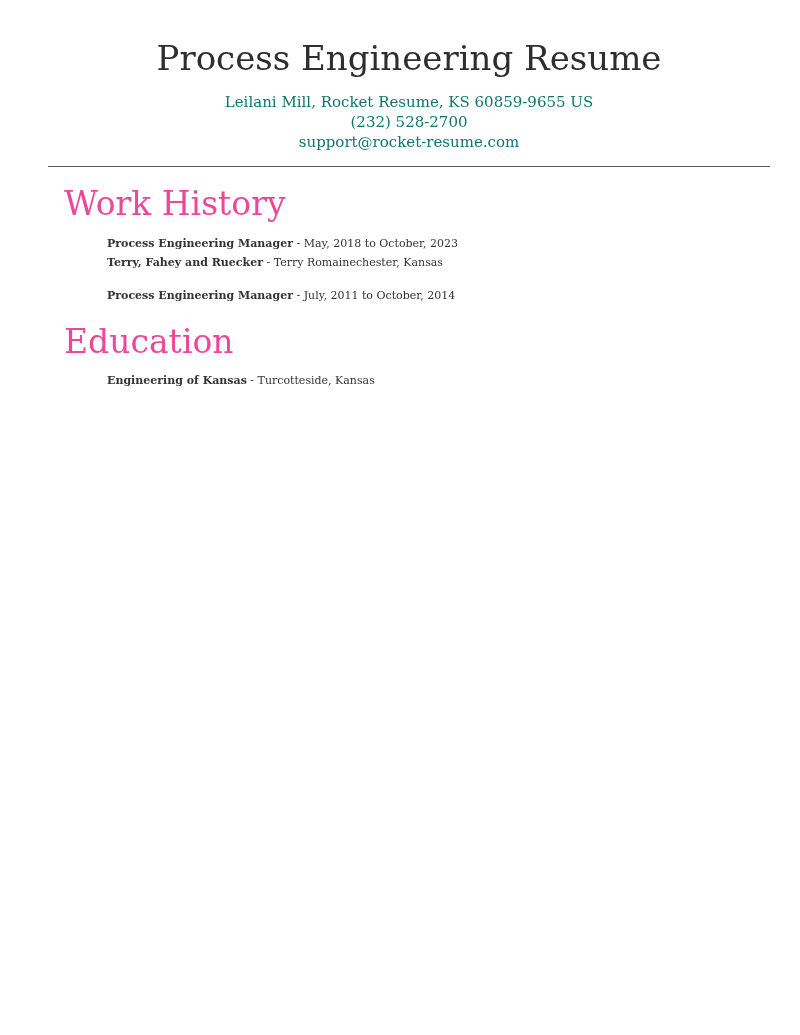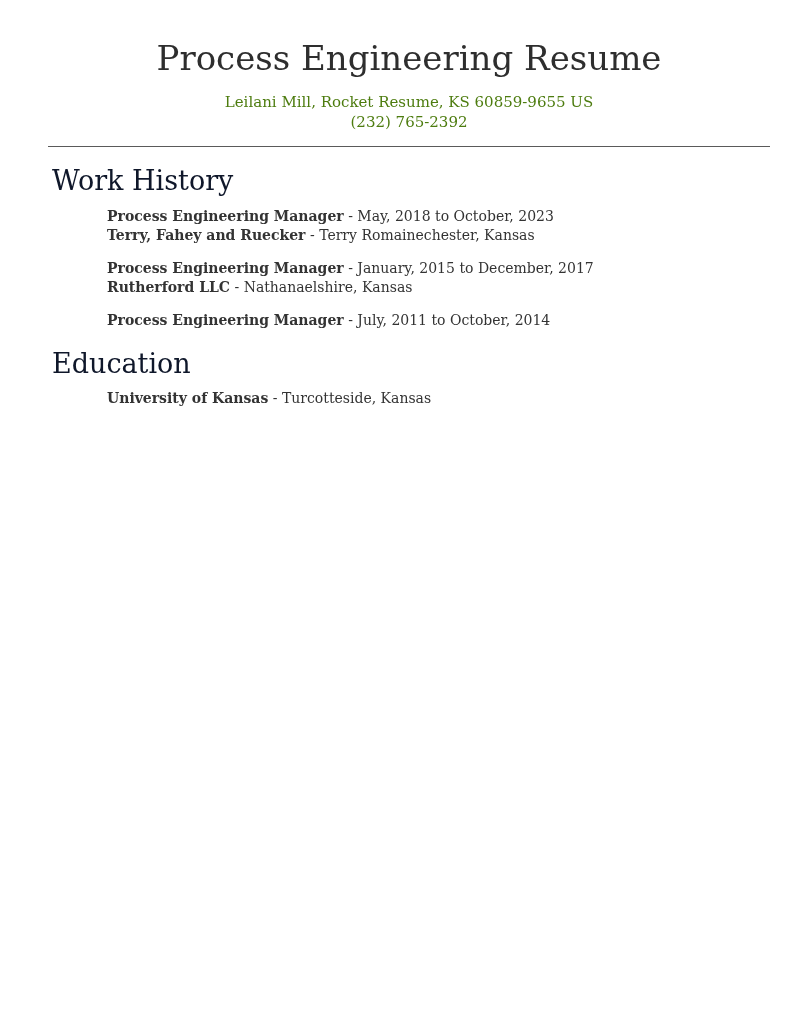--- a/index.html
+++ b/index.html
@@ -24,91 +24,88 @@
     text-align: center;
     margin: 0 0 14px 0;
     color: #2e2e2e;
     line-height: 1.18;
   }
   .contact p {
     margin: 0;
     text-align: center;
     font-size: 15px;
     line-height: 20px;
-    color: #4d7c0f;
+    color: #0f766e;
   }
   .divider {
     border: none;
     border-top: 1px solid #5a5a5a;
     margin: 14px 0 0 0;
     height: 0;
   }
   h2.section-heading {
-    font-size: 27px;
+    font-size: 33px;
     font-weight: 400;
-    color: #0f172a;
-    margin: 18px 0 10px 4px;
+    color: #ec4899;
+    margin: 18px 0 10px 16px;
     line-height: 1.17;
   }
   .entries {
     margin-left: 59px;
   }
   .entry {
-    font-size: 14px;
+    font-size: 11px;
     margin: 0 0 14px 0;
   }
   .entry p {
     margin: 0;
     line-height: 19px;
   }
   .b {
     font-weight: 700;
   }
 </style>
 </head>
 <body>
 
 <div class="page">
 
   <header>
     <h1 class="resume-title">Process Engineering Resume</h1>
     <div class="contact">
       <p>Leilani Mill, Rocket Resume, KS 60859-9655 US</p>
-      <p>(232) 765-2392</p>
+      <p>(232) 528-2700</p>
+      <p>support@rocket-resume.com</p>
     </div>
   </header>
 
   <div class="divider"></div>
 
   <section>
     <h2 class="section-heading">Work History</h2>
     <div class="entries">
 
       <div class="entry">
         <p><span class="b">Process Engineering Manager</span><span> - </span><span>May, 2018 to October, 2023</span></p>
         <p><span class="b">Terry, Fahey and Ruecker</span><span> - </span><span>Terry Romainechester, Kansas</span></p>
       </div>
 
-      <div class="entry">
-        <p><span class="b">Process Engineering Manager</span><span> - </span><span>January, 2015 to December, 2017</span></p>
-        <p><span class="b">Rutherford LLC</span><span> - </span><span>Nathanaelshire, Kansas</span></p>
-      </div>
 
       <div class="entry">
         <p><span class="b">Process Engineering Manager</span><span> - </span><span>July, 2011 to October, 2014</span></p>
       </div>
 
     </div>
   </section>
 
   <section>
     <h2 class="section-heading">Education</h2>
     <div class="entries">
 
       <div class="entry">
-        <p><span class="b">University of Kansas</span><span> - </span><span>Turcotteside, Kansas</span></p>
+        <p><span class="b">Engineering of Kansas</span><span> - </span><span>Turcotteside, Kansas</span></p>
       </div>
 
 
     </div>
   </section>
 
 </div>
 
 </body></html>

